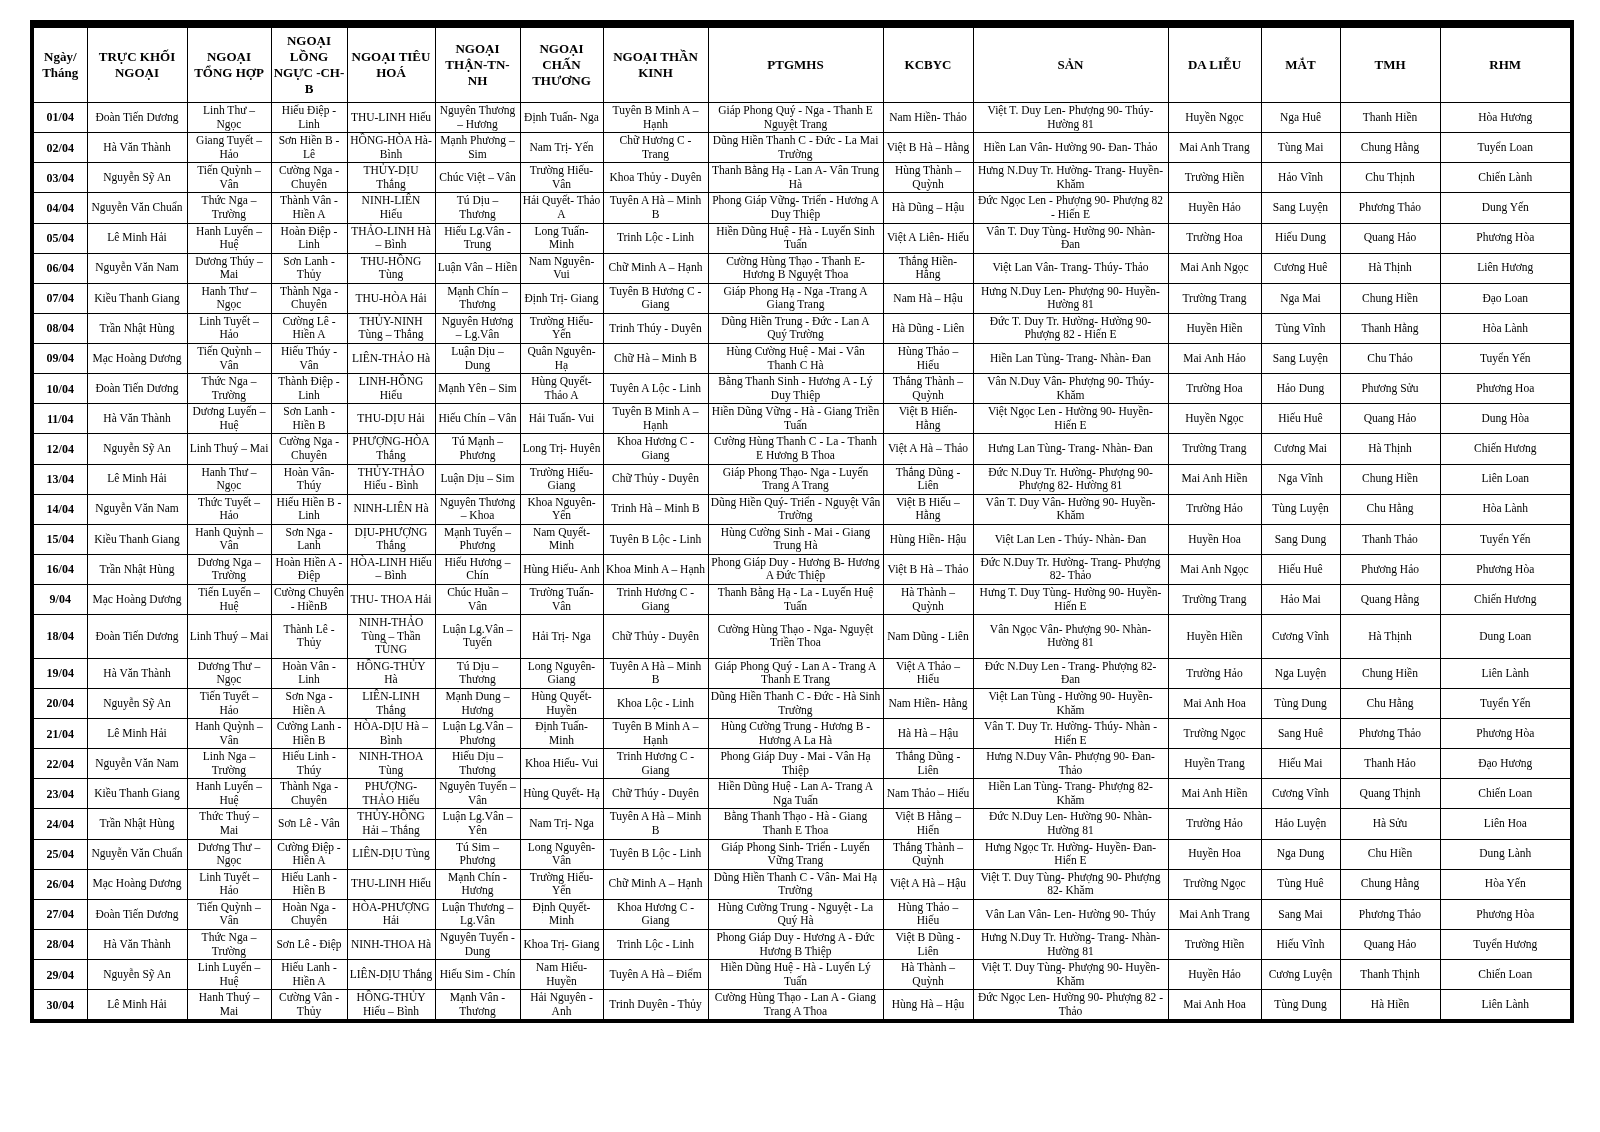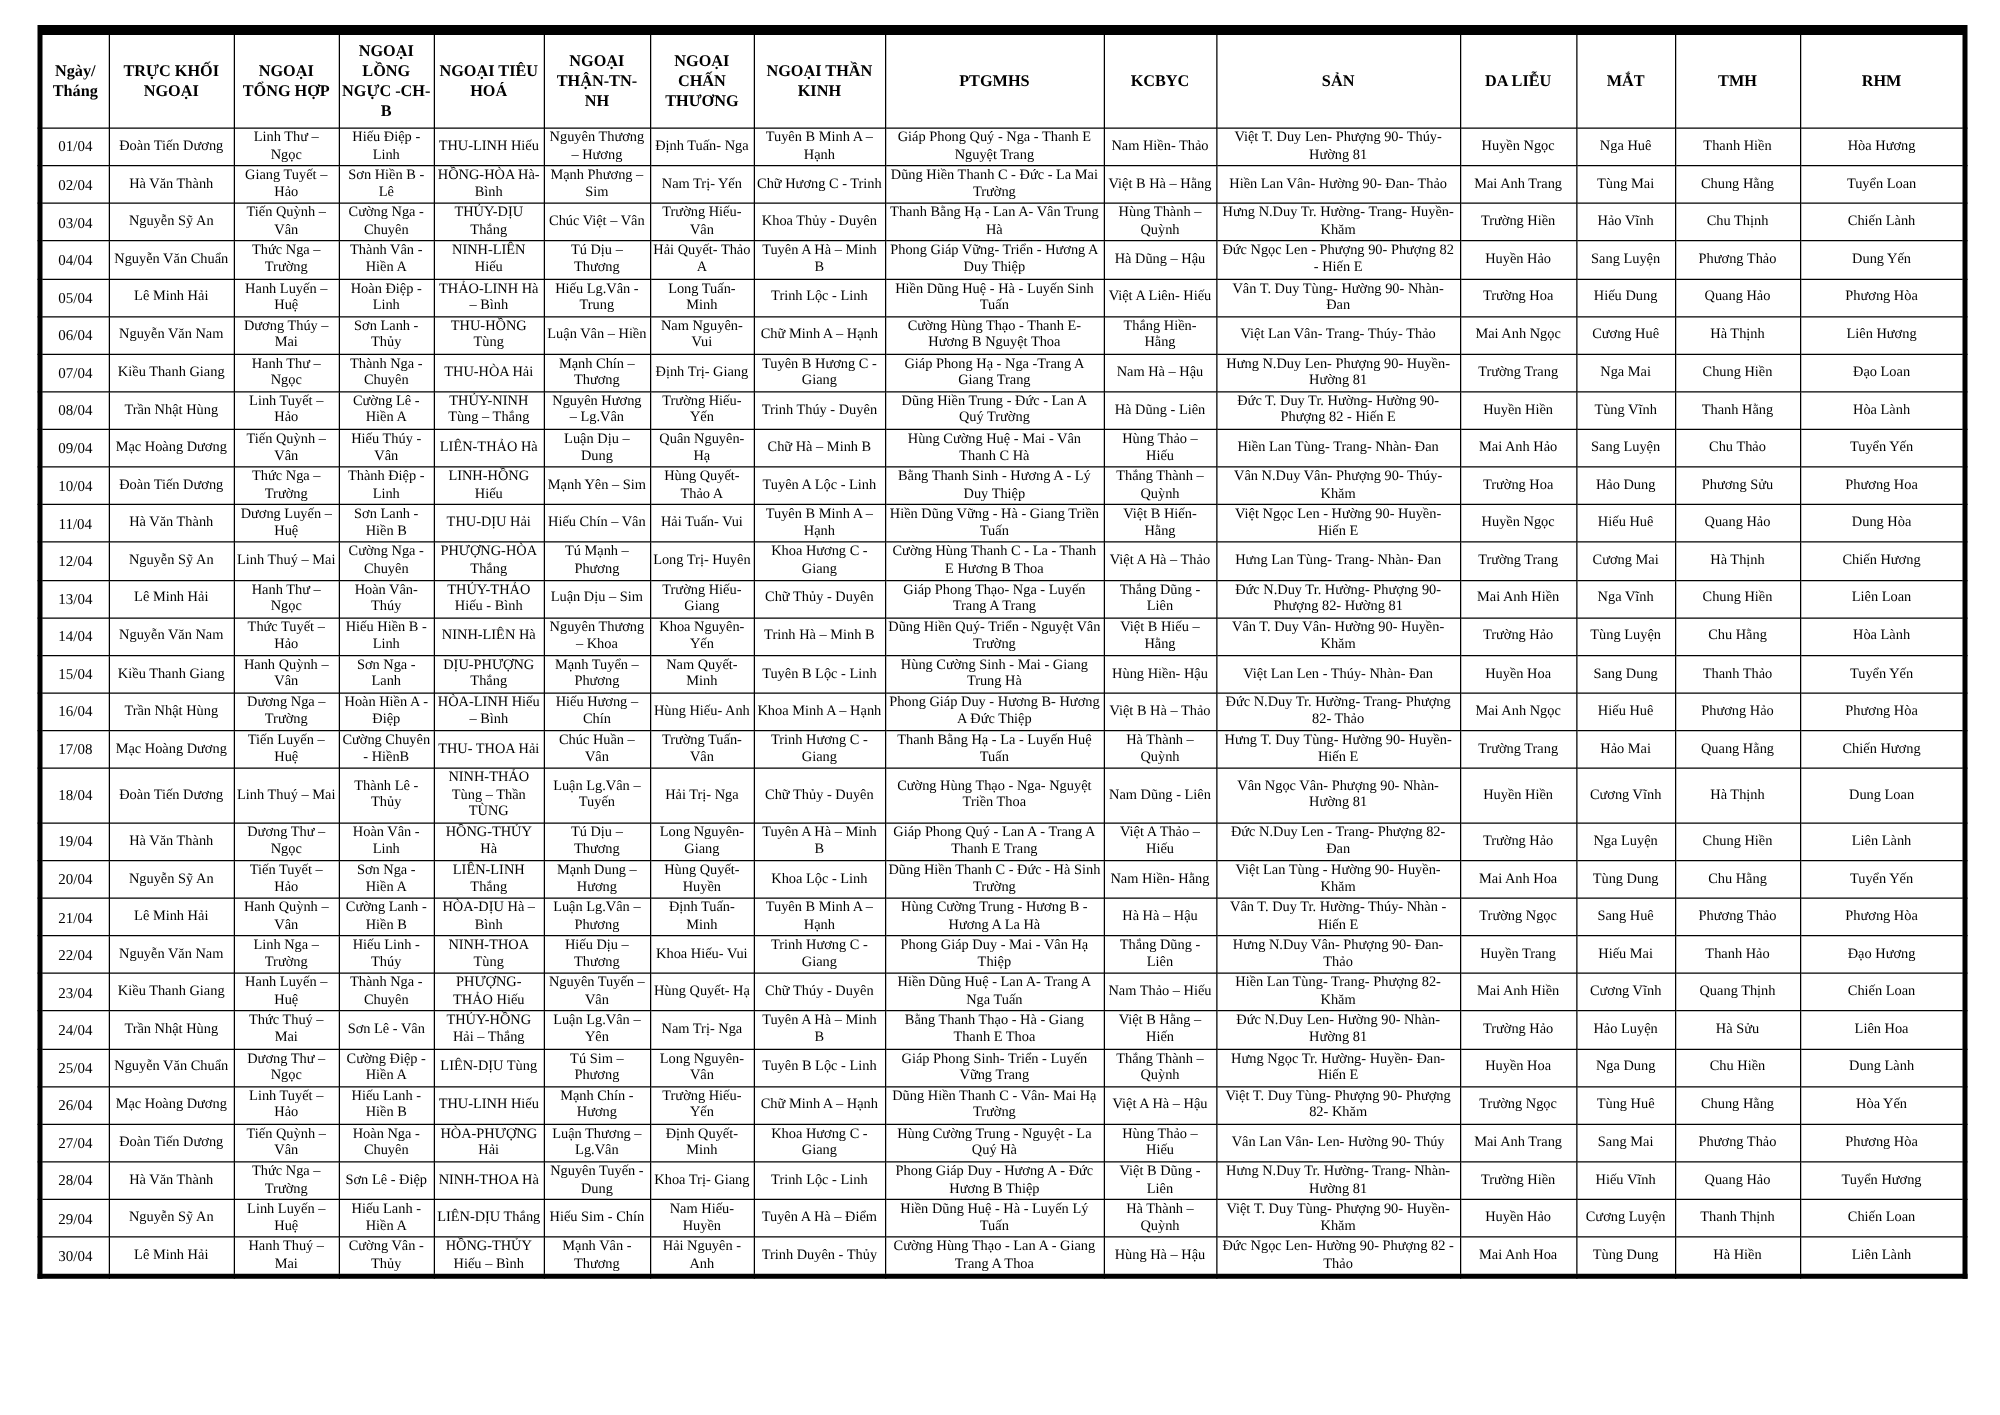--- a/index.html
+++ b/index.html
@@ -32,21 +32,21 @@
     font-size: 13px;
     line-height: 1.25;
     height: 72px;
   }
   table.roster td {
     font-size: 11.5px;
     line-height: 1.18;
     height: 27px;
   }
   table.roster td.date-cell {
-    font-weight: normal;
+    font-weight: bold;
     font-size: 12px;
   }
 </style>
 </head>
 <body>
 
 <div class="page">
   <table class="roster">
     <colgroup>
         <col style="width: 55px;">
@@ -103,21 +103,21 @@
           <td>Hòa Hương</td>
         </tr>
         <tr>
           <td class="date-cell">02/04</td>
           <td>Hà Văn Thành</td>
           <td>Giang Tuyết – Hảo</td>
           <td>Sơn Hiền B - Lê</td>
           <td>HỒNG-HÒA Hà- Bình</td>
           <td>Mạnh Phương – Sim</td>
           <td>Nam Trị- Yến</td>
-          <td>Chữ Hương C - Trinh</td>
+          <td>Chữ Hương C - Trang</td>
           <td>Dũng Hiền Thanh C - Đức - La Mai Trường</td>
           <td>Việt B Hà – Hằng</td>
           <td>Hiền Lan Vân- Hường 90- Đan- Thảo</td>
           <td>Mai Anh Trang</td>
           <td>Tùng Mai</td>
           <td>Chung Hằng</td>
           <td>Tuyển Loan</td>
         </tr>
         <tr>
           <td class="date-cell">03/04</td>
@@ -351,21 +351,21 @@
           <td>Khoa Minh A – Hạnh</td>
           <td>Phong Giáp Duy - Hương B- Hương A Đức Thiệp</td>
           <td>Việt B Hà – Thảo</td>
           <td>Đức N.Duy Tr. Hường- Trang- Phượng 82- Thảo</td>
           <td>Mai Anh Ngọc</td>
           <td>Hiếu Huê</td>
           <td>Phương Hảo</td>
           <td>Phương Hòa</td>
         </tr>
         <tr>
-          <td class="date-cell">17/08</td>
+          <td class="date-cell">9/04</td>
           <td>Mạc Hoàng Dương</td>
           <td>Tiến Luyến – Huệ</td>
           <td>Cường Chuyên - HiềnB</td>
           <td>THU- THOA Hải</td>
           <td>Chúc Huần – Vân</td>
           <td>Trường Tuấn- Vân</td>
           <td>Trinh Hương C - Giang</td>
           <td>Thanh Bằng Hạ - La - Luyến Huệ Tuấn</td>
           <td>Hà Thành – Quỳnh</td>
           <td>Hưng T. Duy Tùng- Hường 90- Huyền- Hiến E</td>

